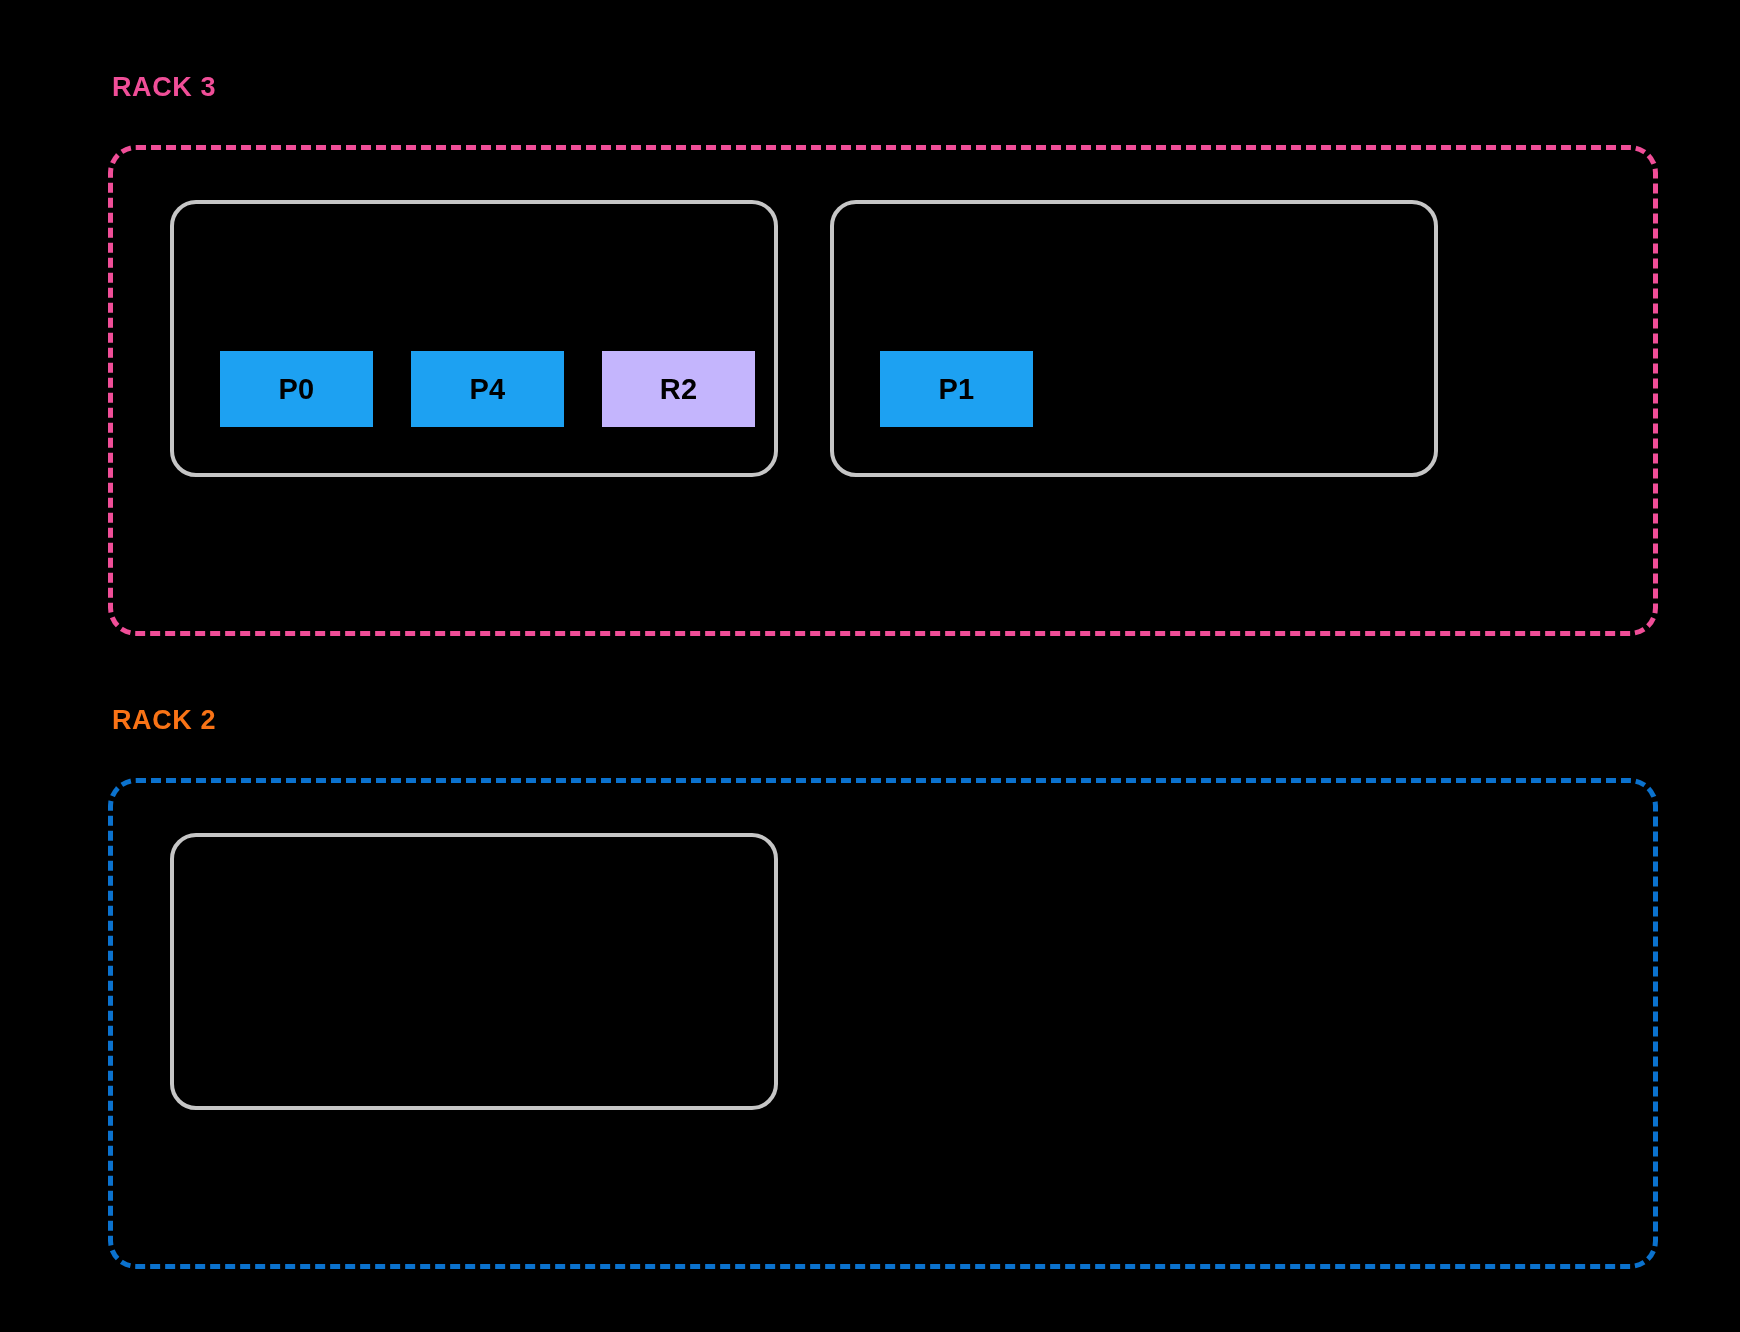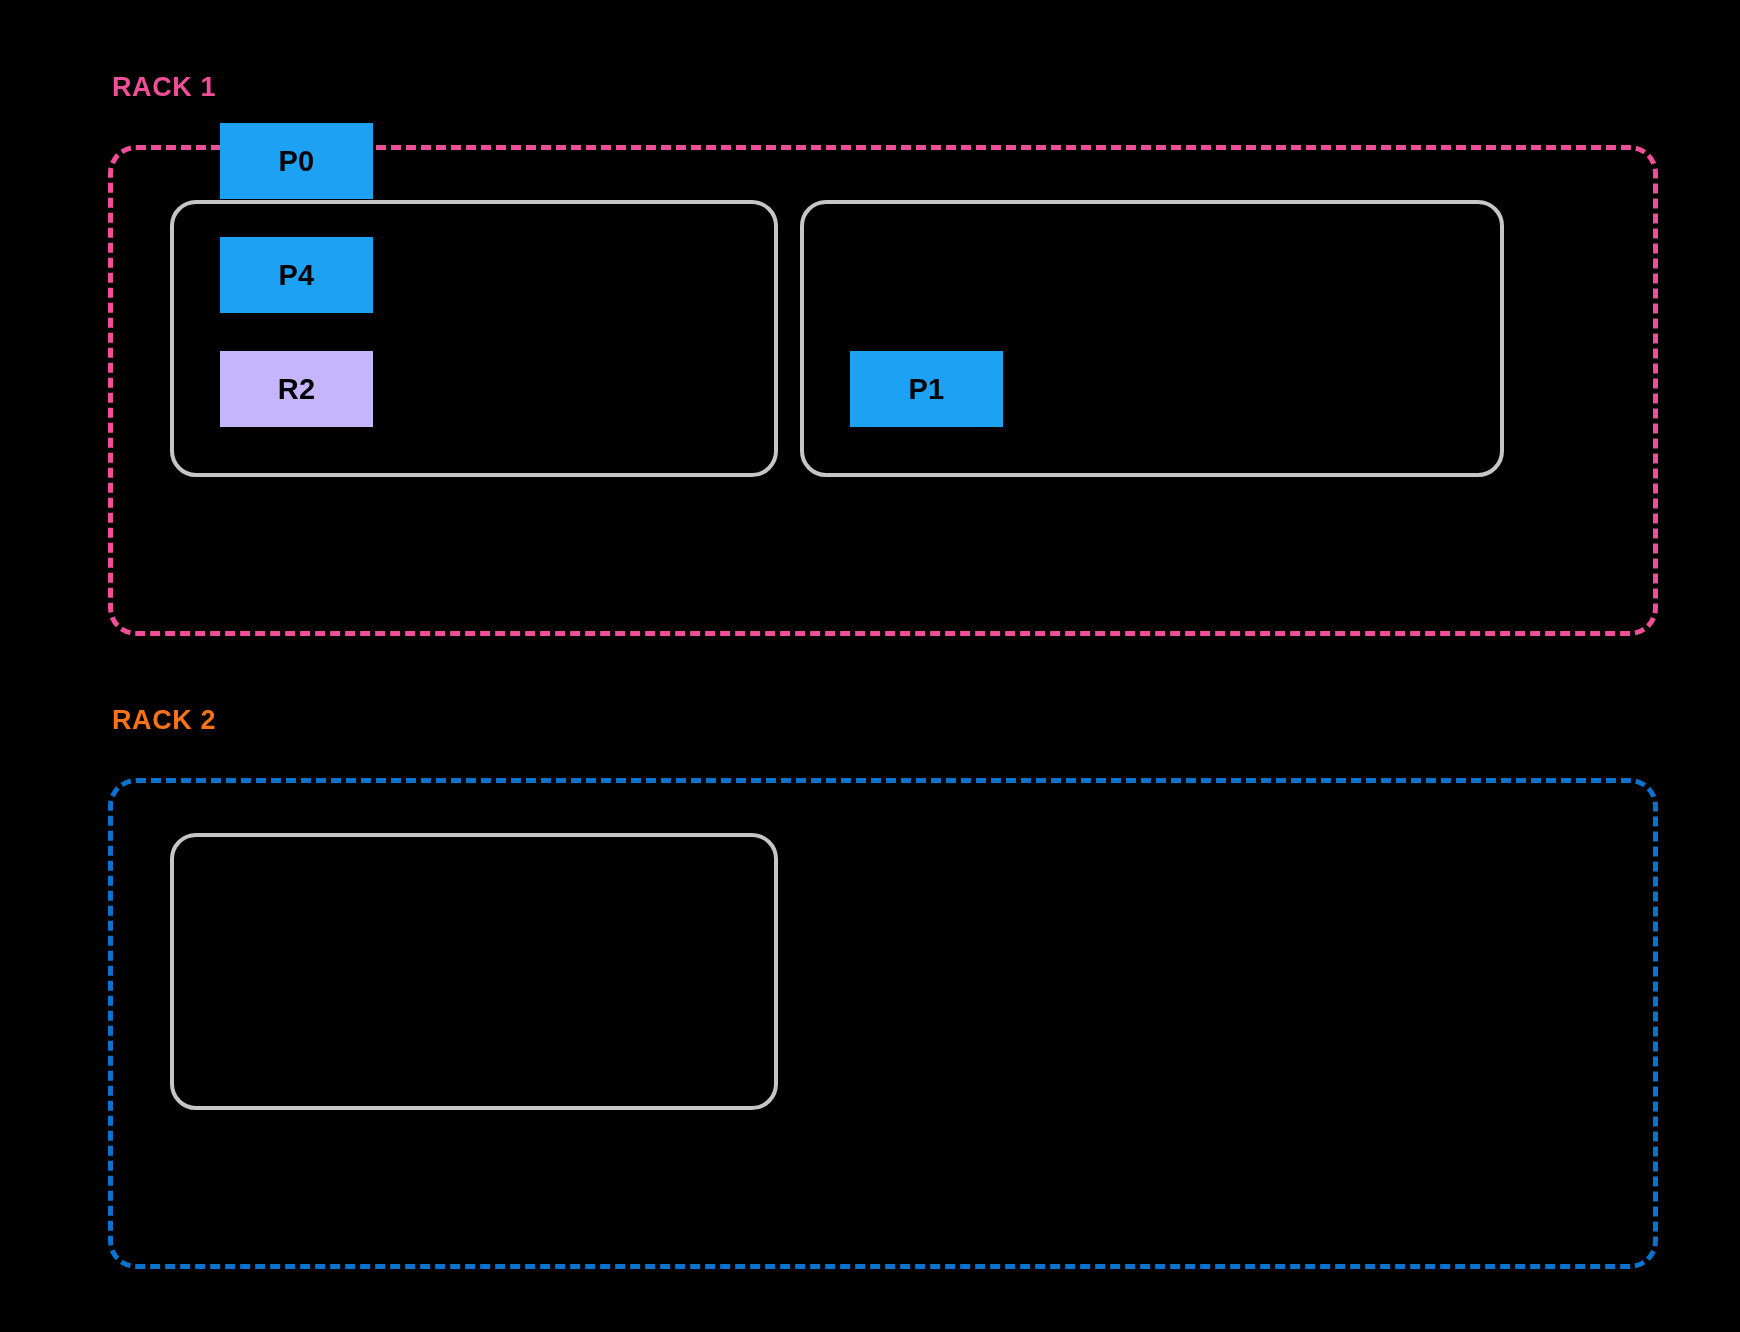--- a/index.html
+++ b/index.html
@@ -74,29 +74,29 @@
   .node-box {
     position: absolute;
     top: 55px;
     height: 277px;
     border: 4px solid #C6C6C6;
     border-radius: 26px;
     box-sizing: border-box;
     background: transparent;
   }
   .node-box.node-left  { left: 62px;  width: 608px; }
-  .node-box.node-right { left: 692px; width: 704px; }
+  .node-box.node-right { left: 722px; width: 608px; }
 
   
   .chip-row {
     position: absolute;
     left: 46px;
     bottom: 46px;
     display: flex;
-    flex-direction: column;
+    flex-direction: row;
     align-items: center;
     gap: 38px;
   }
   .chip {
     width: 153px;
     height: 76px;
     display: flex;
     align-items: center;
     justify-content: center;
     font-size: 29px;
@@ -109,21 +109,21 @@
   .chip.kind-partition { background: #1DA1F2; }
   .chip.kind-replica   { background: #c4b5fd; }
 </style>
 </head>
 <body>
 
 <div id="diagram-canvas">
 
   <div class="rack-group" id="rack-group-1">
 
-    <div class="rack-label">RACK 1</div>
+    <div class="rack-label">RACK 3</div>
 
     <div class="rack-boundary"></div>
 
     <div class="node-row">
 
       <div class="node-box node-left">
         <div class="chip-row">
           <div class="chip kind-partition">P0</div>
           <div class="chip kind-partition">P4</div>
           <div class="chip kind-replica">R2</div>

